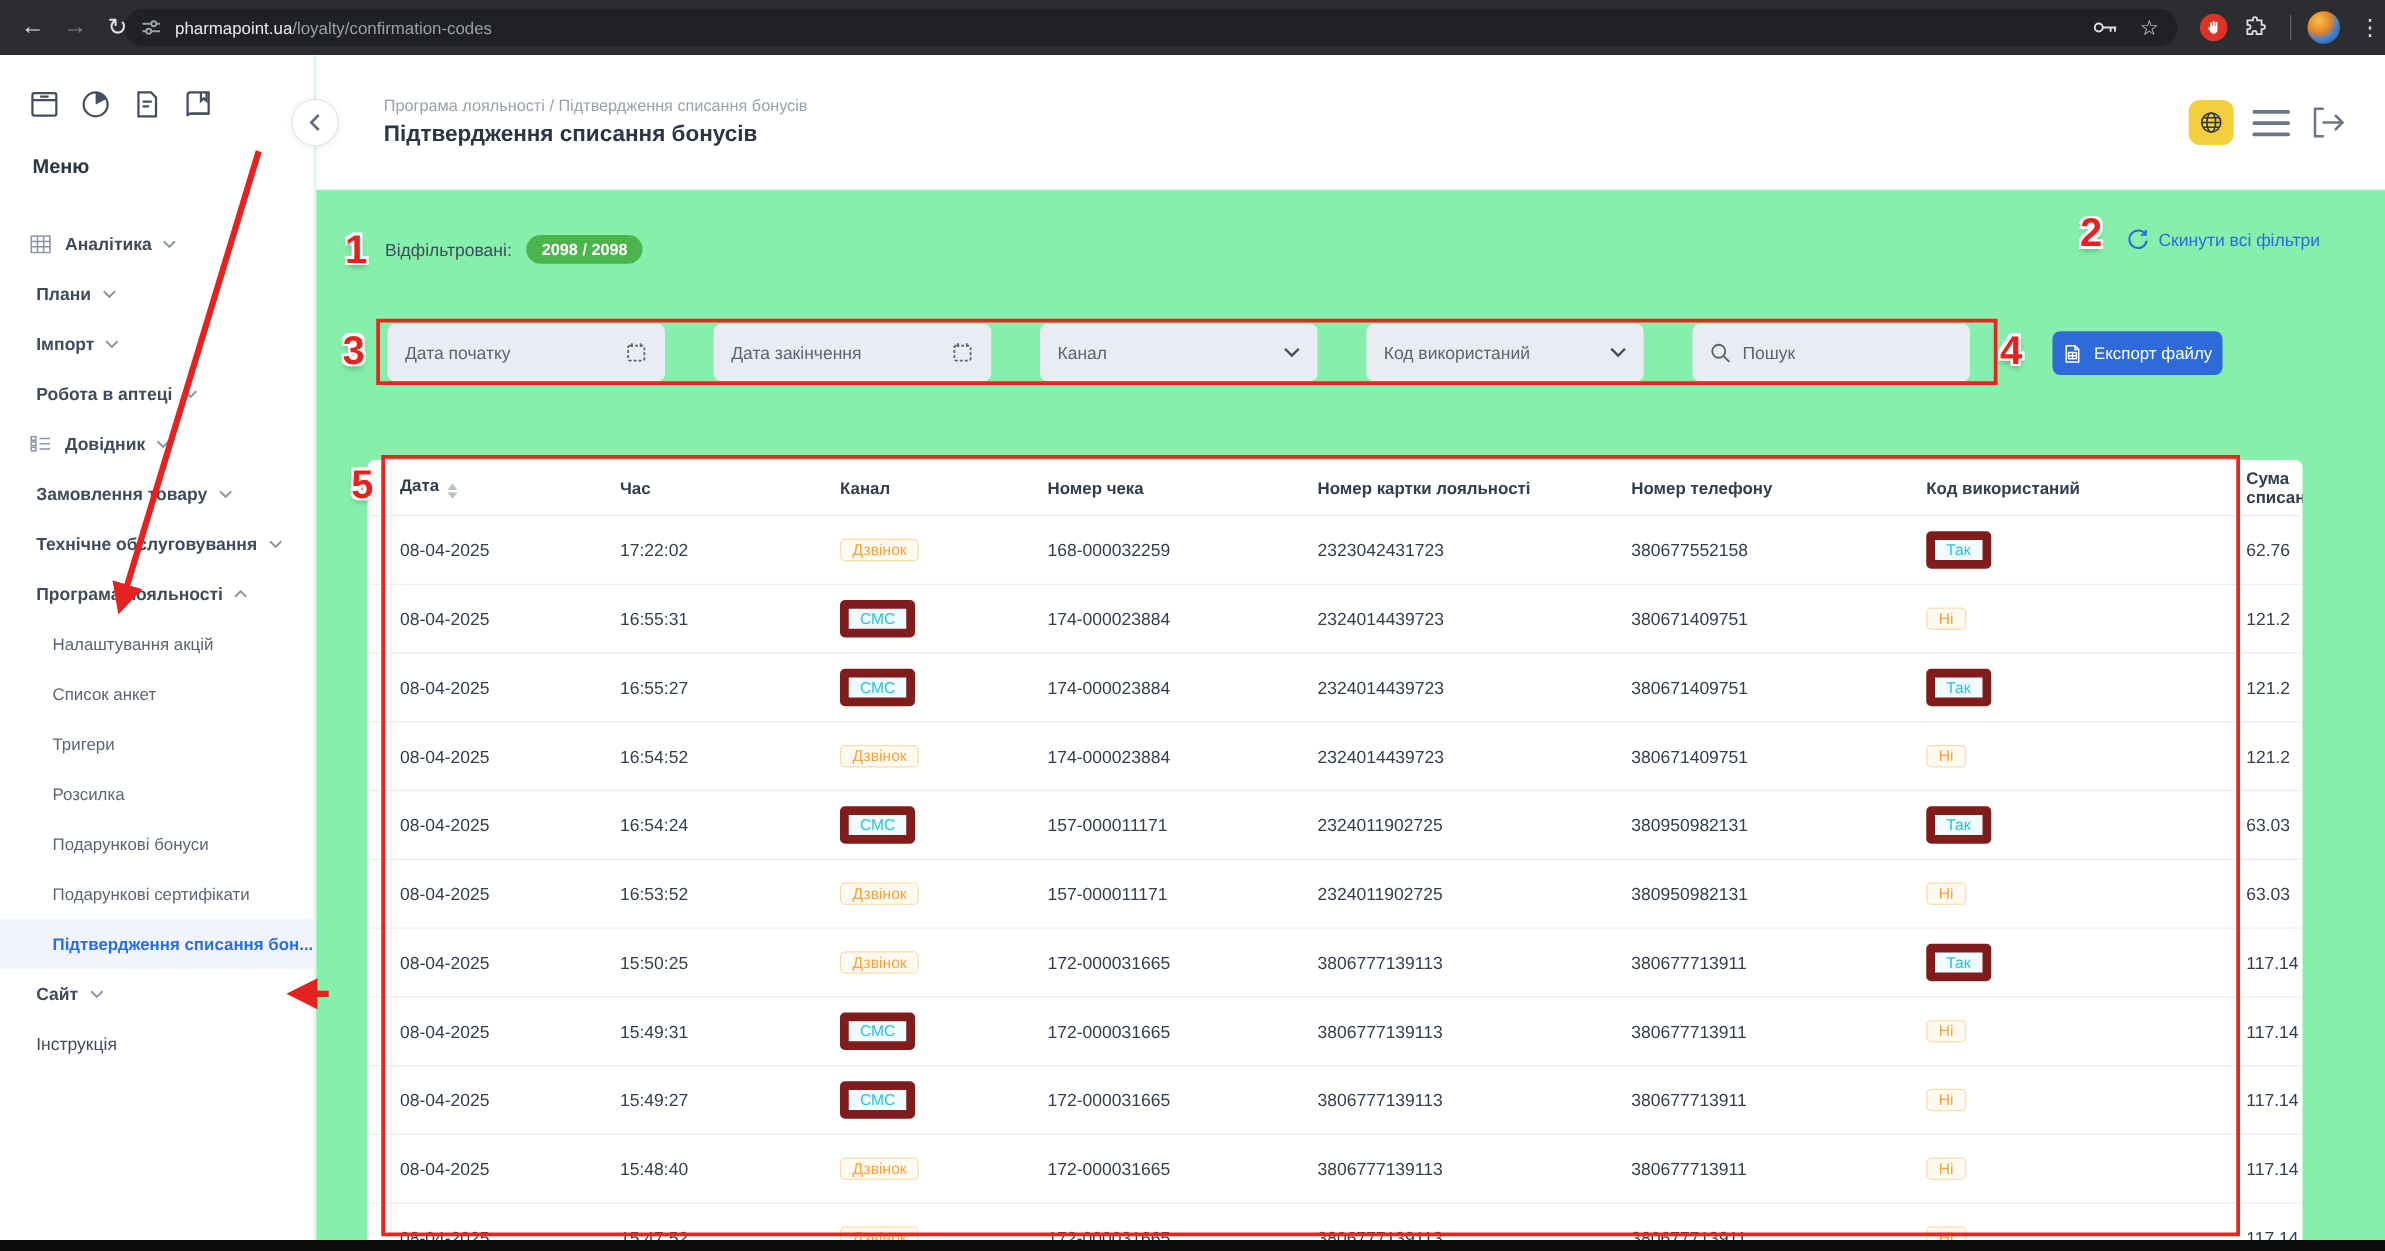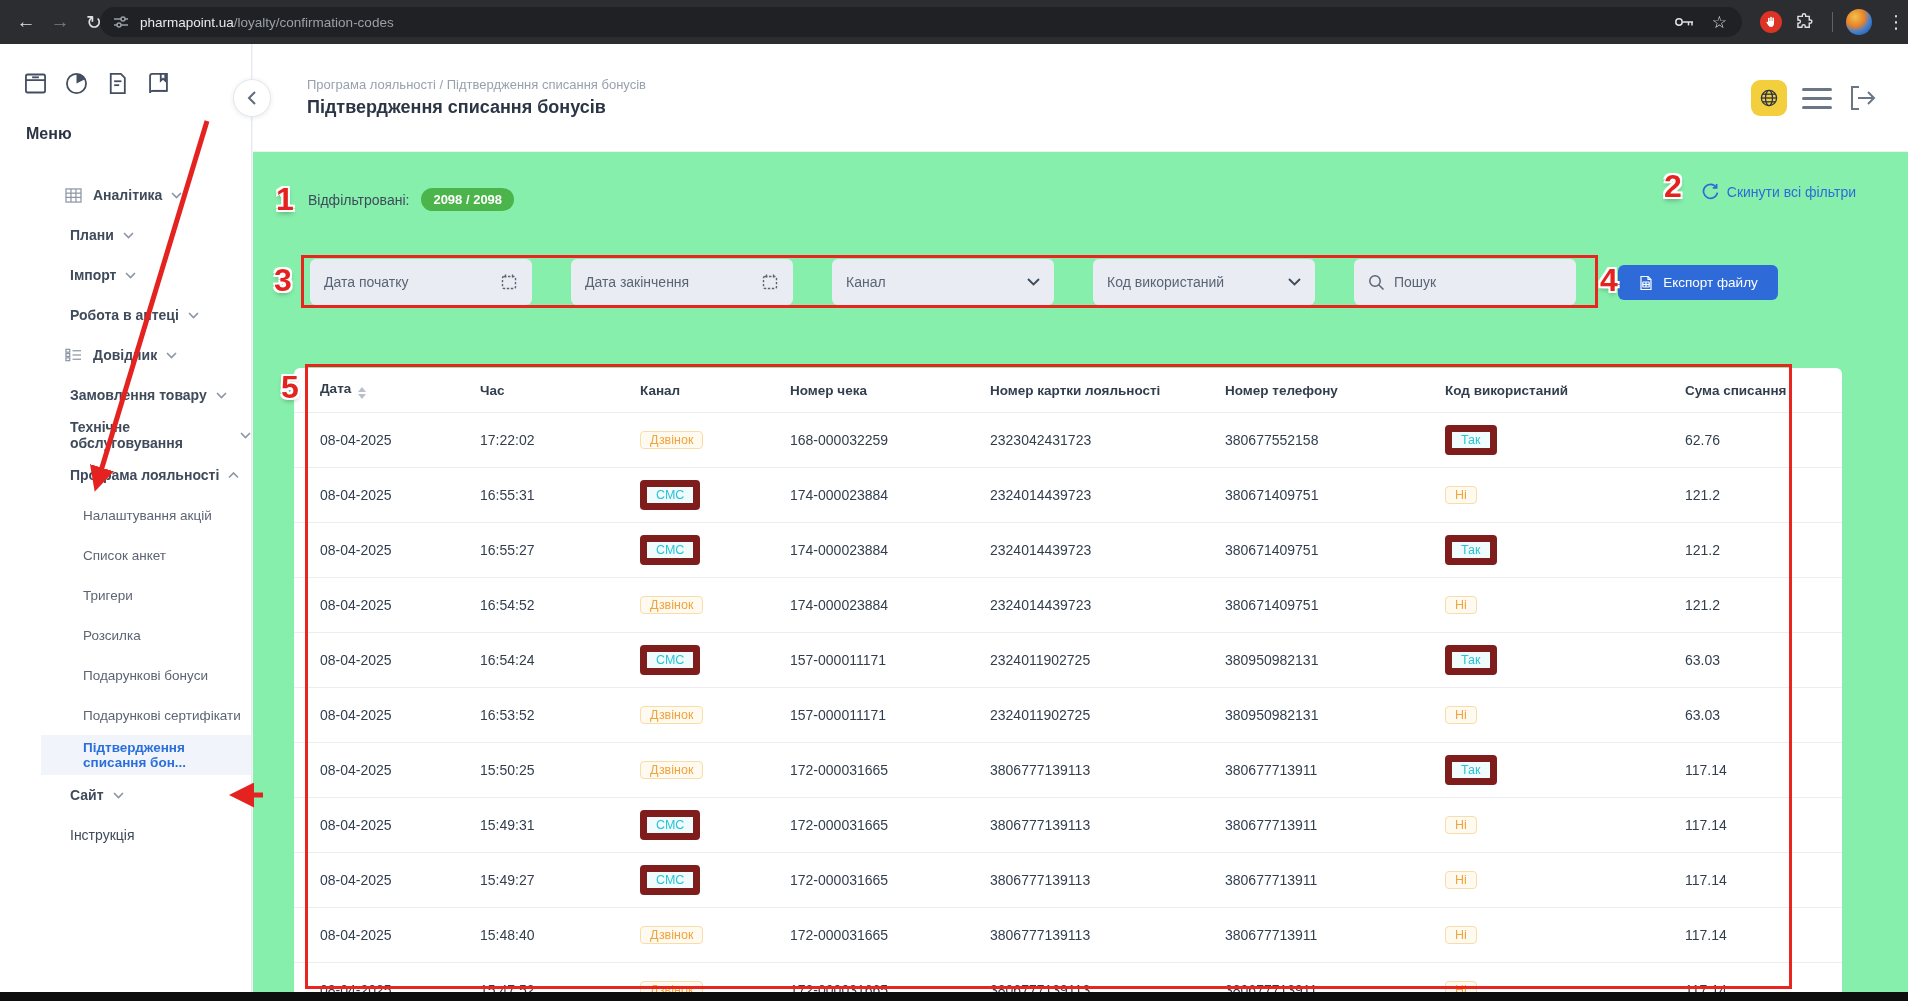--- a/index.html
+++ b/index.html
@@ -27,21 +27,21 @@
   .avatar { position:absolute; left:1846px; top:9px; width:26px; height:26px; border-radius:50%;
             background:radial-gradient(circle at 35% 30%, #f2c14a 0%, #e8832a 38%, #3c7fd6 62%, #274b82 100%); }
   .dots { position:absolute; left:1884px; top:7px; width:24px; height:30px; display:flex; align-items:center; justify-content:center;
           color:#dfe1e5; font-size:18px; }
 
   
   .sidebar { position:absolute; left:0; top:44px; width:252px; bottom:9px; background:#fff; border-right:1px solid #e7eaee; z-index:5; }
   .side-icons { display:flex; gap:14px; padding:26px 0 0 22px; }
   .side-icons span { display:flex; }
   .menu-title { margin:28px 0 0 26px; font-size:16px; font-weight:bold; color:#2c3545; }
-  .side-nav { list-style:none; margin-top:32px;margin-left:41px; }
+  .side-nav { list-style:none; margin-top:32px; }
   .side-nav li { height:40px; display:flex; align-items:center; padding-left:29px; font-size:14px; color:#3f4a5a;
                  font-weight:bold; cursor:pointer; }
   .side-nav li .mi { display:flex; margin-right:11px; }
   .side-nav li.has-icon { padding-left:24px; }
   .side-nav li.sub { padding-left:42px; font-weight:normal; color:#5b6574; font-size:13.5px; }
   .side-nav li.plain { font-weight:normal; }
   .side-nav li.active { background:#f1f5fb; color:#2a6fdb; font-weight:bold; }
   .side-nav li .chev { display:flex; margin-left:9px; }
 
   .collapse-btn { position:absolute; left:233px; top:79px; width:38px; height:38px; border-radius:50%; background:#fff;
@@ -68,28 +68,28 @@
   .reset-link { position:absolute; right:52px; top:31px; display:flex; align-items:center; gap:8px;
                 color:#2e6bd8; font-size:14px; cursor:pointer; }
 
   .filter-row { position:absolute; left:57px; top:107px; display:flex; gap:39px; }
   .field { width:222px; height:46px; background:#e9edf3; border-radius:6px; display:flex; align-items:center;
            padding:0 14px; color:#5b6474; font-size:14px; cursor:pointer; }
   .field .lbl { flex:1; white-space:nowrap; }
   .field .fic { display:flex; }
   .field.search .fic { margin-right:9px; }
 
-  .export-btn { position:absolute; right:130px; top:113px; width:160px; height:35px; background:#2e6bd8; border:none;
+  .export-btn { position:absolute; right:130px; top:113px; width:136px; height:35px; background:#2e6bd8; border:none;
                 border-radius:6px; color:#fff; font-size:13.5px; font-family:inherit; display:flex; align-items:center;
                 justify-content:center; gap:9px; cursor:pointer; }
 
   .table-card { position:absolute; left:41px; right:66px; top:216px; bottom:0; background:#fff; border-radius:6px 6px 0 0;
                 overflow:hidden; }
   .tgrid { display:grid; grid-template-columns:160px 160px 150px 200px 235px 220px 240px 1fr; align-items:center;
-           padding-left:26px; }
+           padding-left:26px;gap:16px; }
   .thead { height:44px; font-size:13.5px; font-weight:bold; color:#323e4e; }
   .trow { height:55px; border-top:1px solid #eaedf1; font-size:14px; color:#323e4e; }
   .sort { display:inline-flex; flex-direction:column; gap:2px; margin-left:7px; vertical-align:1px; }
   .sort i { width:0; height:0; border-left:4px solid transparent; border-right:4px solid transparent; }
   .sort .up { border-bottom:5px solid #b9c0ca; }
   .sort .down { border-top:5px solid #b9c0ca; }
   .badge { display:inline-block; padding:1px 9px; border-radius:4px; font-size:12.5px; }
   .badge.orange { color:#f2a33c; background:#fefaf0; border:1px solid #f8ddab; }
   .badge.teal { color:#29c3d7; background:#f0fbfd; border:7px solid #7f1d1d; }
 

